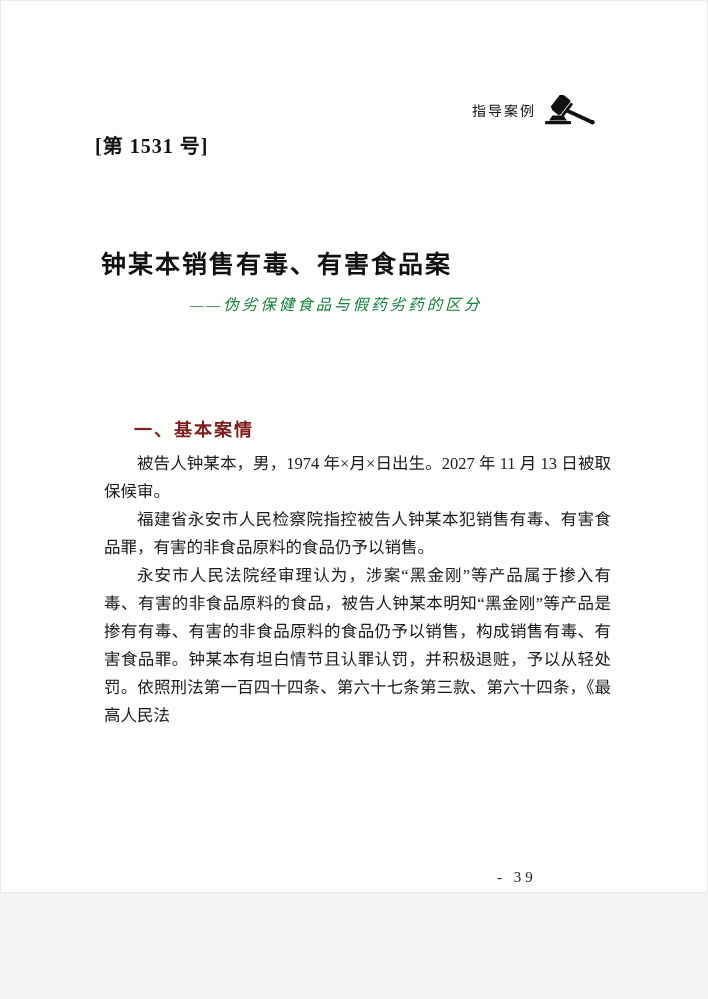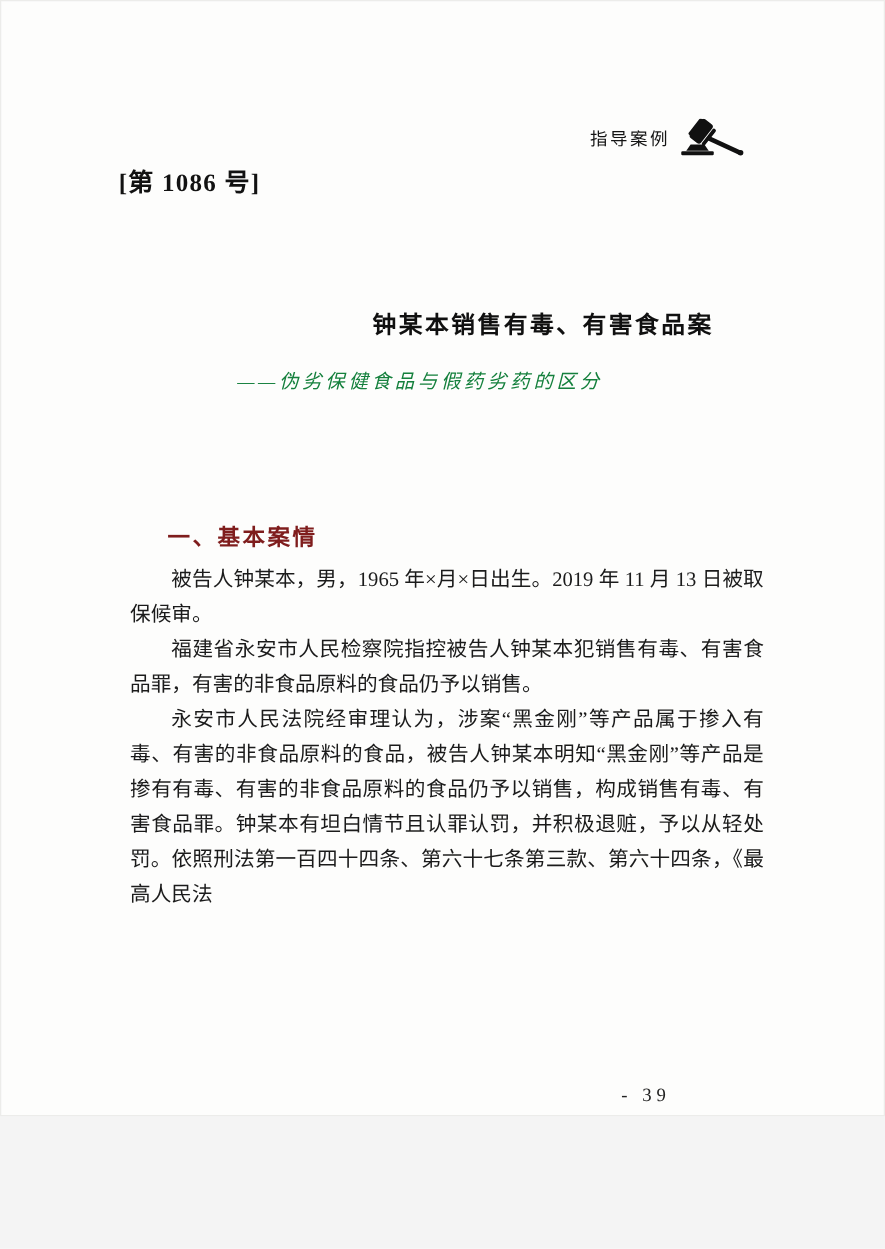--- a/index.html
+++ b/index.html
@@ -50,22 +50,22 @@
     letter-spacing: 1px;
     color: #121212;
   }
 
   
   .title {
     position: absolute;
     top: 243px;
     left: 100px;
     width: 470px;
-    text-align: right;
-    font-size: 19px;
+    text-align: left;
+    font-size: 25px;
     font-weight: bold;
     letter-spacing: 2px;
     color: #101010;
   }
   .subtitle {
     position: absolute;
     top: 291px;
     left: 100px;
     width: 470px;
     text-align: center;
@@ -134,29 +134,29 @@
             <rect x="24.2" y="1.8" width="3" height="16.4" rx="1.4"></rect>
           </g>
 
           <path d="M24 13.5 L50 25.5 L48.5 29 L22.5 17 Z"></path>
           <circle cx="49.5" cy="27.2" r="2.2"></circle>
         </g>
       </svg>
     </span>
   </div>
 
-  <div class="case-number">[第 1086 号]</div>
+  <div class="case-number">[第 1531 号]</div>
 
   <div class="title">钟某本销售有毒、有害食品案</div>
 
   <div class="subtitle">——伪劣保健食品与假药劣药的区分</div>
 
   <div class="section-heading">一、基本案情</div>
 
   <div class="body-text">
-    <p>被告人钟某本，男，1965 年×月×日出生。2019 年 11 月 13 日被取保候审。</p>
+    <p>被告人钟某本，男，1974 年×月×日出生。2027 年 11 月 13 日被取保候审。</p>
     <p>福建省永安市人民检察院指控被告人钟某本犯销售有毒、有害食品罪，有害的非食品原料的食品仍予以销售。</p>
     <p>永安市人民法院经审理认为，涉案“黑金刚”等产品属于掺入有毒、有害的非食品原料的食品，被告人钟某本明知“黑金刚”等产品是掺有有毒、有害的非食品原料的食品仍予以销售，构成销售有毒、有害食品罪。钟某本有坦白情节且认罪认罚，并积极退赃，予以从轻处罚。依照刑法第一百四十四条、第六十七条第三款、第六十四条，《最高人民法</p>
   </div>
 
   <div class="page-number">- 39</div>
 
 </div>
 
 </body></html>

